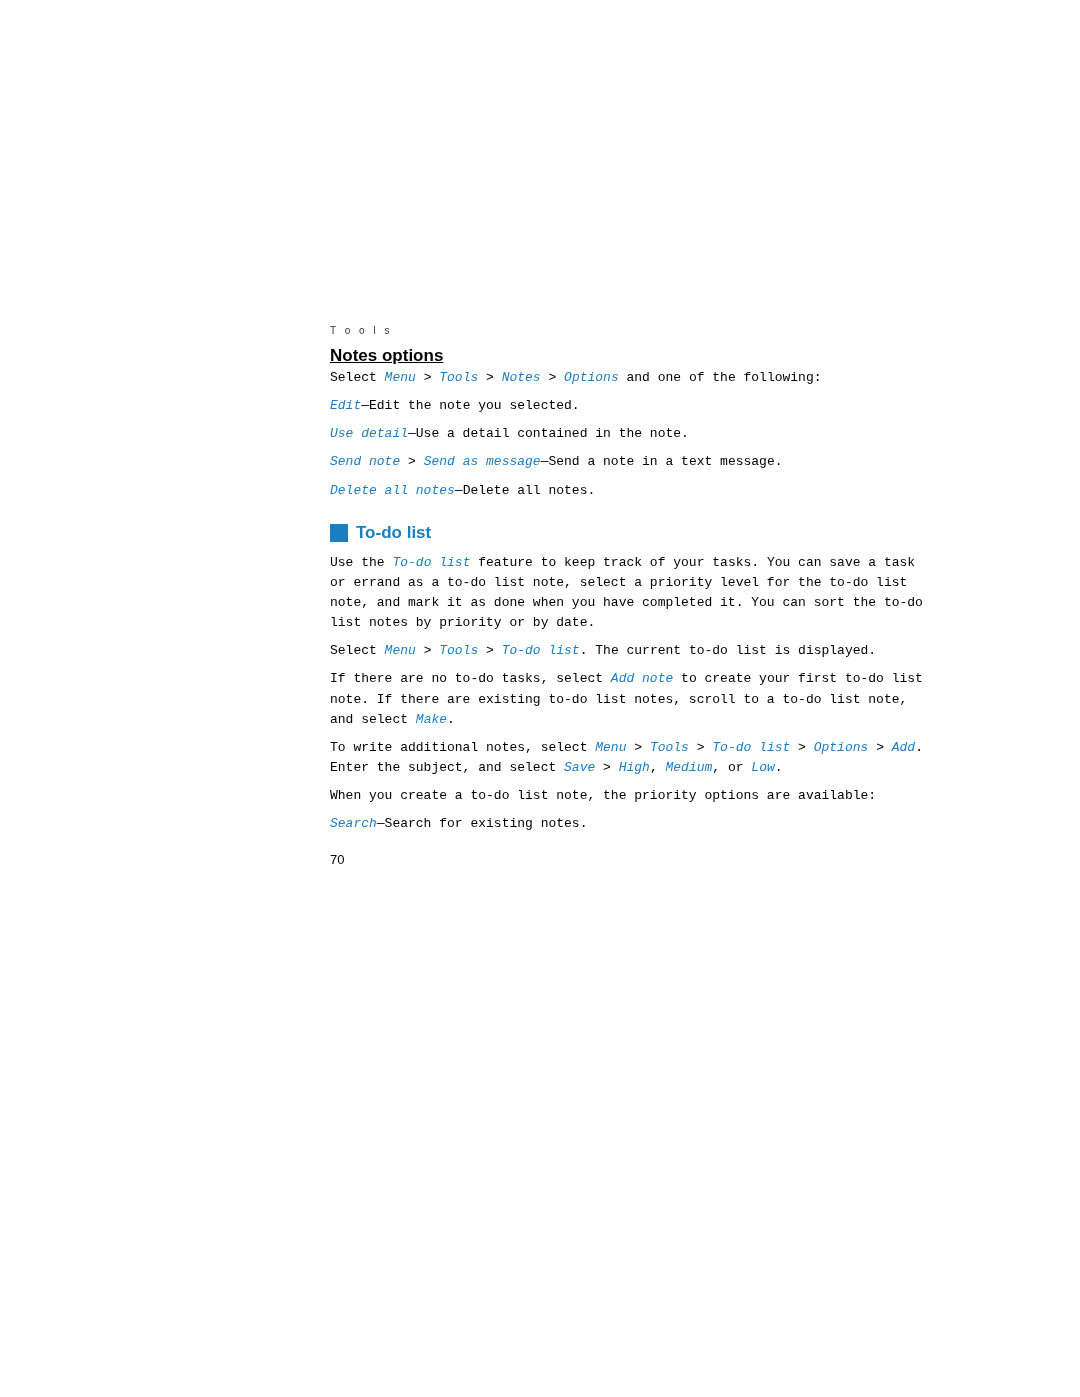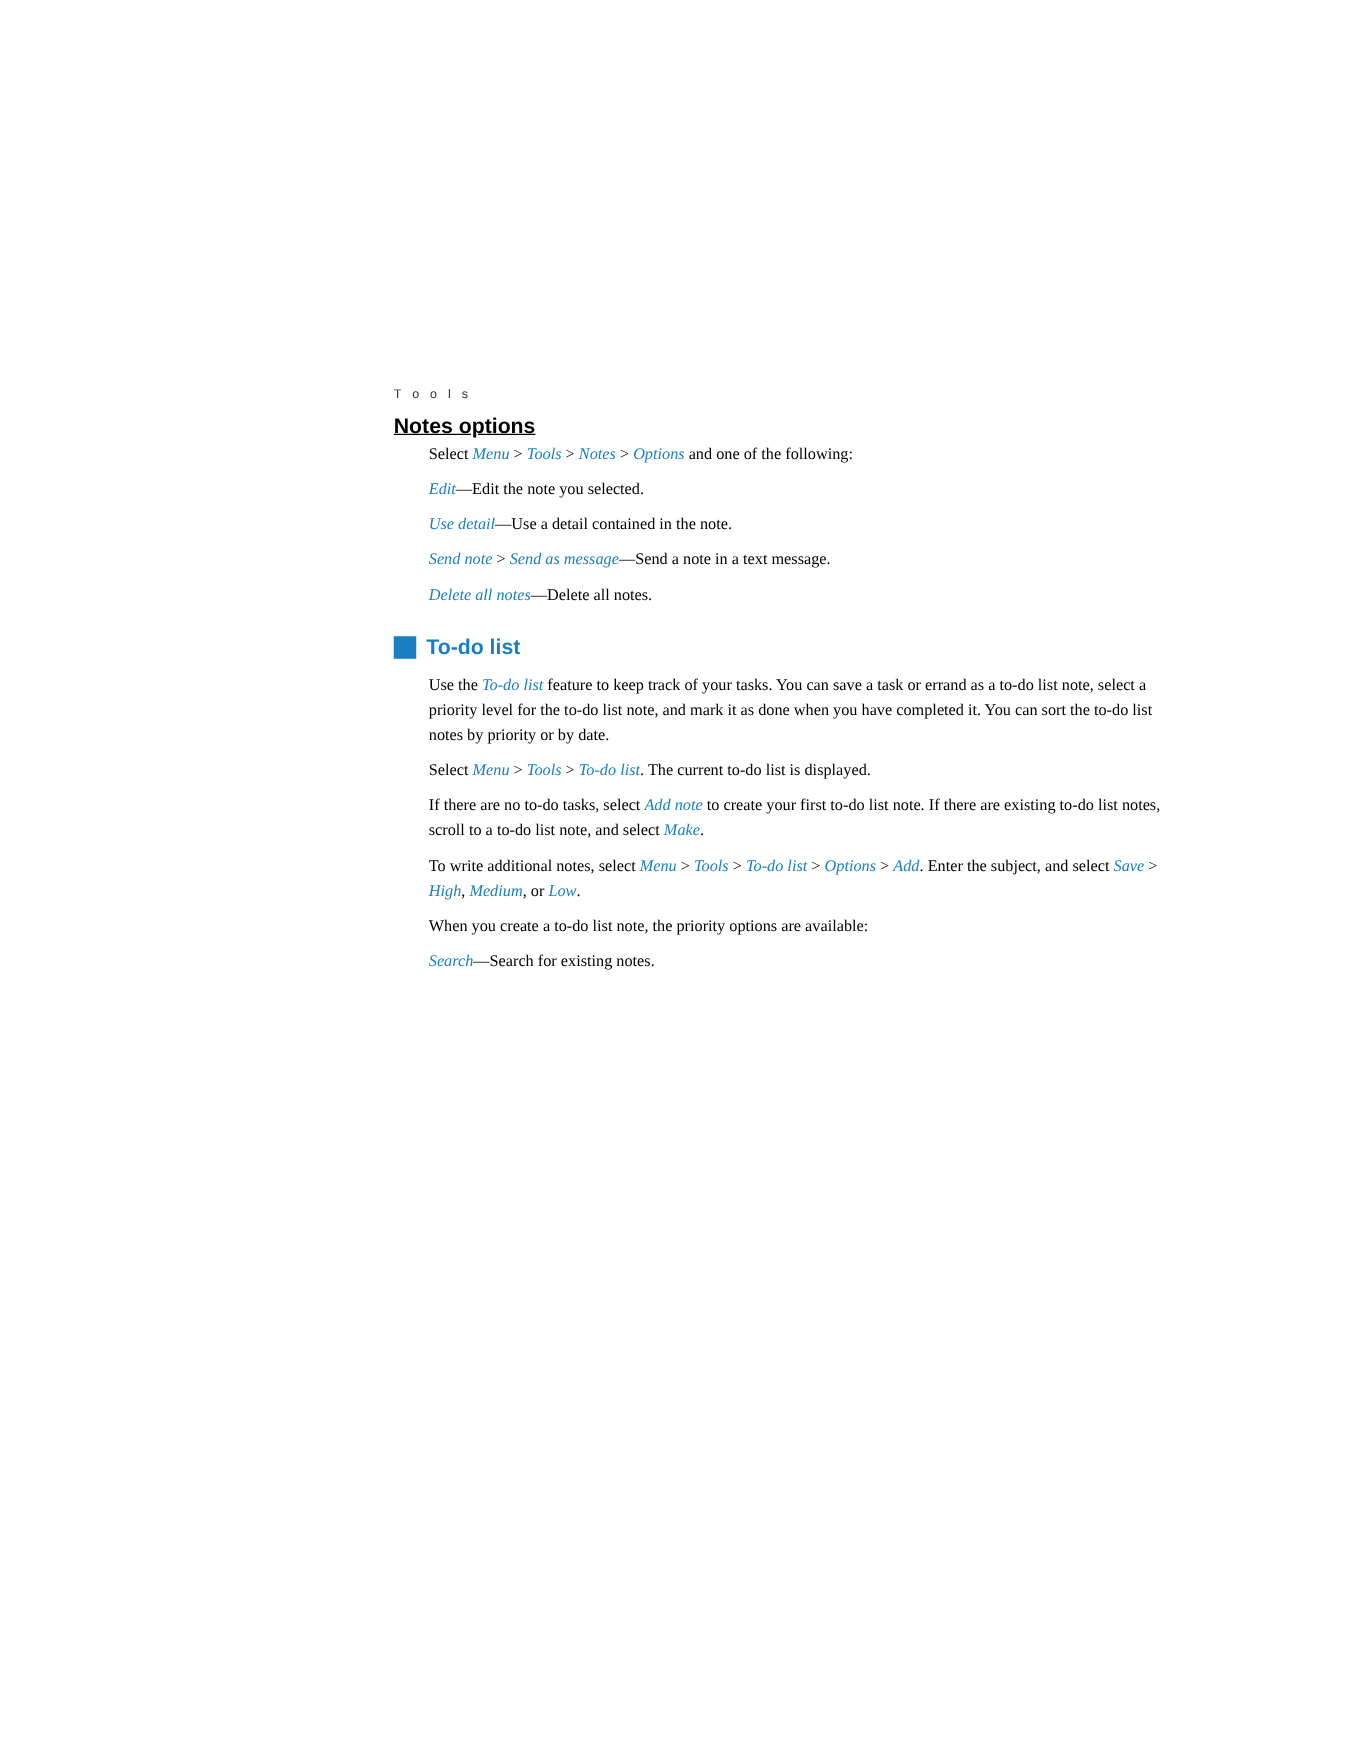--- a/index.html
+++ b/index.html
@@ -13,21 +13,21 @@
       font-family: 'Arial', sans-serif;
       width: 1080px;
       min-height: 1397px;
       position: relative;
     }
 
     .page-container {
       width: 1080px;
       min-height: 1397px;
       background: #ffffff;
-      padding: 0;
+      padding: 15px;
     }
 
     .content-area {
       margin-left: 315px;
       margin-right: 140px;
       padding-top: 310px;
       padding-bottom: 100px;
     }
 
     .section-label {
@@ -45,22 +45,21 @@
       text-decoration: underline;
       margin-bottom: 2px;
       font-family: Arial, sans-serif;
     }
 
     .paragraph {
       font-size: 13px;
       color: #000000;
       line-height: 1.55;
       margin-bottom: 8px;
-      font-family: Liberation Serif, serif;
-      margin-left: 28px;
+      font-family: Liberation Mono, monospace;
     }
 
     .link-italic {
       color: #1a7fc1;
       font-style: italic;
       text-decoration: none;
     }
 
     .todo-heading-container {
       display: flex;
@@ -147,15 +146,16 @@
     </p>
 
     <p class="paragraph">
       When you create a to-do list note, the priority options are available:
     </p>
 
     <p class="paragraph">
       <a class="link-italic">Search</a>—Search for existing notes.
     </p>
 
+    <div class="page-number">70</div>
 
   </div>
 </div>
 
 </body></html>

